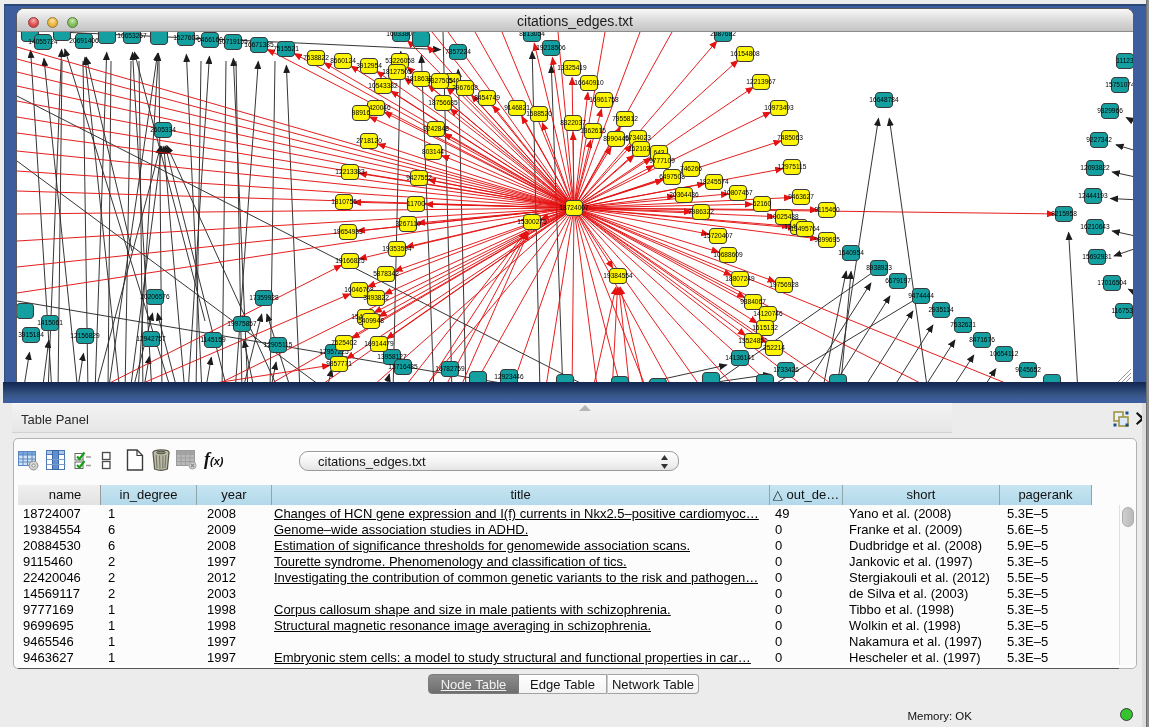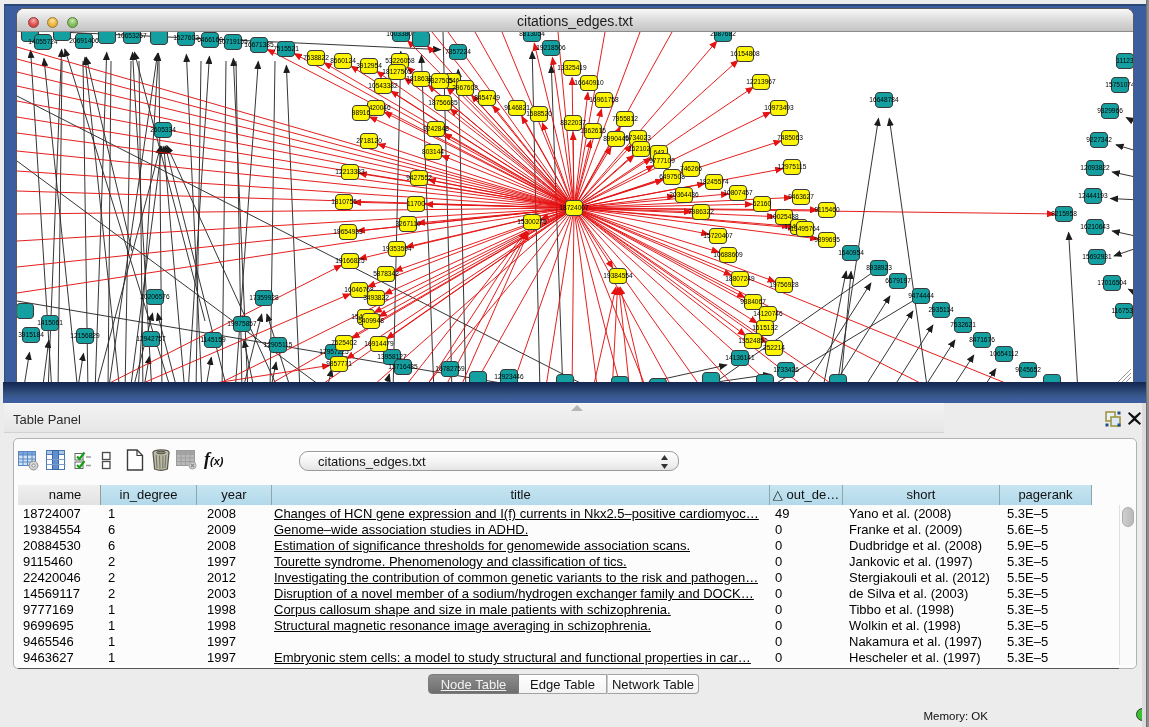--- a/index.html
+++ b/index.html
@@ -17,21 +17,21 @@
 #titlebar .title{position:absolute;left:0;right:0;top:4px;text-align:center;
   font-size:14px;color:#1c1c1c;}
 .light{position:absolute;top:7.5px;width:11px;height:11px;border-radius:50%;box-sizing:border-box;}
 #lr{left:10.5px;background:radial-gradient(circle at 50% 30%,#f7b0b0,#e35656 50%,#c33);border:1px solid #93393b;}
 #ly{left:30px;background:radial-gradient(circle at 50% 30%,#fce3a2,#ecbb49 50%,#d9a32e);border:1px solid #9d7524;}
 #lg{left:49.5px;background:radial-gradient(circle at 50% 30%,#cdeab5,#88c162 50%,#6daf47);border:1px solid #527d36;}
 #canvas{position:absolute;left:0px;top:23px;width:1116px;height:350px;background:#fff;overflow:hidden;}
 #shadow{position:absolute;left:3px;top:382px;width:1146px;height:21px;
   background:linear-gradient(#14274e,#223c6c 30%,#33517f 55%,#3d5e9e 85%);}
 
-#panelhead{position:absolute;left:4px;top:403px;width:940px;height:30px;
+#panelhead{position:absolute;left:12px;top:403px;width:940px;height:30px;
   background:linear-gradient(#f3f3f3,#e6e6e6);border-top:1px solid #fbfbfb;border-bottom:1px solid #d2d2d2;box-sizing:border-box;padding-left:48px;}
 #panelhead .t{position:absolute;left:9px;top:8px;font-size:13px;color:#2a2a2a;}
 #southbg{position:absolute;left:0;top:433px;width:1149px;height:294px;background:#ececec;}
 #inset{position:absolute;left:13px;top:438px;width:1124px;height:231px;background:#fcfcfc;
   border:1px solid #b2b2b2;border-radius:5px;box-sizing:border-box;}
 
 .ticon{position:absolute;top:17px;}
 #dropdown{position:absolute;left:299px;top:451px;width:380px;height:20px;border:1px solid #9b9b9b;
   border-radius:9px;background:linear-gradient(#ffffff,#efefef 70%,#e4e4e4);box-sizing:border-box;}
 #dropdown .txt{position:absolute;left:18px;top:2px;font-size:13px;color:#141414;}
@@ -50,21 +50,21 @@
 
 #tabs{position:absolute;left:428px;top:674px;height:20px;font-size:13px;}
 .tab{position:absolute;top:0;height:20px;line-height:19px;text-align:center;box-sizing:border-box;}
 #tab1{left:0;width:91px;background:linear-gradient(#8d8d8d,#6e6e6e);color:#f2f2f2;
   border:1px solid #7c7c7c;border-radius:4px 0 0 4px;text-decoration:underline;}
 #tab2{left:91px;width:88px;background:linear-gradient(#ffffff,#f3f3f3);color:#161616;
   border:1px solid #a3a3a3;border-left:none;}
 #tab3{left:179px;width:92px;background:linear-gradient(#ffffff,#f3f3f3);color:#161616;
   border:1px solid #a3a3a3;border-left:1px solid #c9c9c9;border-radius:0 4px 4px 0;}
 
-#mem{position:absolute;left:16px;top:707px;width:1004px;height:20px;font-size:12px;color:#111;}
+#mem{position:absolute;left:0;top:707px;width:1004px;height:20px;font-size:12px;color:#111;}
 #mem .t{position:absolute;right:32px;top:3px;font-size:11.5px;}
 #memdot{position:absolute;left:1120px;top:1px;width:13px;height:13px;border-radius:50%;
   background:#35c42f;border:1.5px solid #3c3c3c;box-sizing:border-box;}
 
 #redge{position:absolute;left:1146px;top:0;width:3px;height:727px;background:#8d8d8d;border-left:1px solid #6e6e6e;box-sizing:border-box;}
 #redge2{position:absolute;left:1142px;top:403px;width:4px;height:324px;background:#dcdcdc;}
 </style></head>
 <body>
 <div id="app">
   <div id="net">
@@ -697,21 +697,20 @@
       <span class="c-year">2012</span>
       <span class="c-title">Investigating the contribution of common genetic variants to the risk and pathogen…</span>
       <span class="c-out">0</span>
       <span class="c-short">Stergiakouli et al. (2012)</span>
       <span class="c-pr">5.5E–5</span>
     </div>
     <div class="trow" style="top:585px">
       <span class="c-name">14569117</span>
       <span class="c-ind">2</span>
       <span class="c-year">2003</span>
-      <span class="c-title">Disruption of a novel member of a sodium/hydrogen exchanger family and DOCK…</span>
       <span class="c-out">0</span>
       <span class="c-short">de Silva et al. (2003)</span>
       <span class="c-pr">5.3E–5</span>
     </div>
     <div class="trow" style="top:601px">
       <span class="c-name">9777169</span>
       <span class="c-ind">1</span>
       <span class="c-year">1998</span>
       <span class="c-title">Corpus callosum shape and size in male patients with schizophrenia.</span>
       <span class="c-out">0</span>

